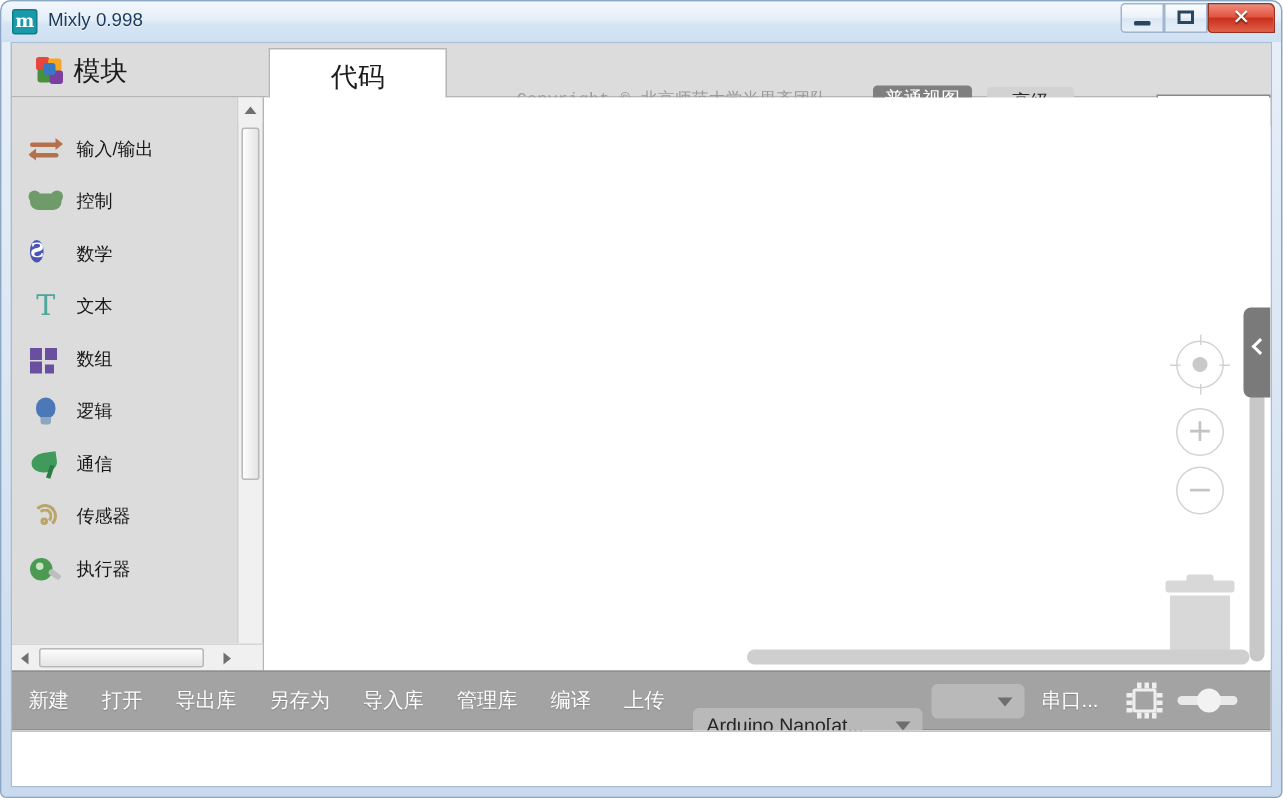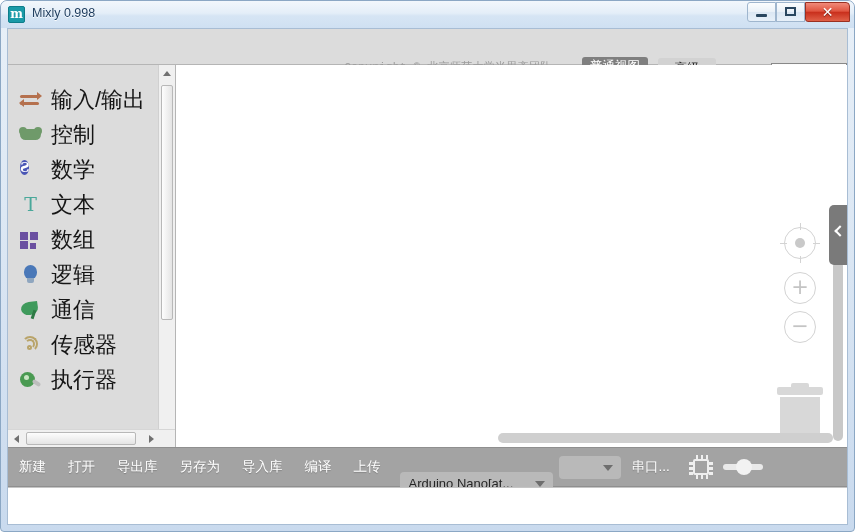--- a/index.html
+++ b/index.html
@@ -195,21 +195,21 @@
   }
   #sidebar-list {
     position: absolute; left: 0; top: -18px;
     width: 147px;
   }
   .side-item {
     height: 35px; display: flex; align-items: center;
     padding-left: 11px; gap: 9px;
     cursor: default;
   }
-  .side-item .lbl { font-size: 22px; color: #161616; white-space: nowrap; }
+  .side-item .lbl { font-size: 12px; color: #161616; white-space: nowrap; }
   .side-icon { width: 23px; height: 23px; flex: 0 0 23px; position: relative; }
 
   
   .ic-io i { position:absolute; left:1px; height:3px; border-radius:2px; background:#b5714e; }
   .ic-io i:nth-child(1){ top:7px; width:19px; }
   .ic-io i:nth-child(2){ top:14px; width:19px; }
   .ic-io b { position:absolute; width:0;height:0; }
   .ic-io b:nth-child(3){ right:0; top:4px; border-top:4px solid transparent;border-bottom:4px solid transparent;border-left:5px solid #b5714e; }
   .ic-io b:nth-child(4){ left:0; top:11px; border-top:4px solid transparent;border-bottom:4px solid transparent;border-right:5px solid #b5714e; }
 
@@ -480,21 +480,34 @@
       </div>
     <div class="winbtn" id="btn-close">
         <span>✕</span>
       </div>
   </div>
 
   <div id="client">
 
     <div id="topbar">
 
-
+      <div id="module-tab">
+        <span class="puzzle">
+            <i></i>
+            <i></i>
+            <i></i>
+            <i></i>
+            <i></i>
+          </span>
+        <span class="label">模块</span>
+      </div>
+
+      <div id="code-tab">
+        <span>代码</span>
+      </div>
 
       <div id="copyright">
         <div class="line1">Copyright © 北京师范大学米思齐团队</div>
         <div class="line2">HTTP://MIXLY.ORG</div>
       </div>
 
       <div id="view-tabs">
         <div id="view-tab-adv">高级</div>
         <div id="view-tab-normal-under">视图</div>
         <div id="view-tab-normal">普通视图</div>
@@ -647,20 +660,21 @@
         <span class="chev"></span>
       </div>
     </div>
 
     <div id="bottombar">
       <div class="tb-btn">新建</div>
       <div class="tb-btn">打开</div>
       <div class="tb-btn">导出库</div>
       <div class="tb-btn">另存为</div>
       <div class="tb-btn">导入库</div>
+      <div class="tb-btn">管理库</div>
       <div class="tb-btn">编译</div>
       <div class="tb-btn">上传</div>
 
       <div class="tb-select" id="board-select">
         <span>Arduino Nano[at...</span>
         <span class="caret"></span>
       </div>
 
       <div class="tb-select" id="port-select">
         <span></span>

